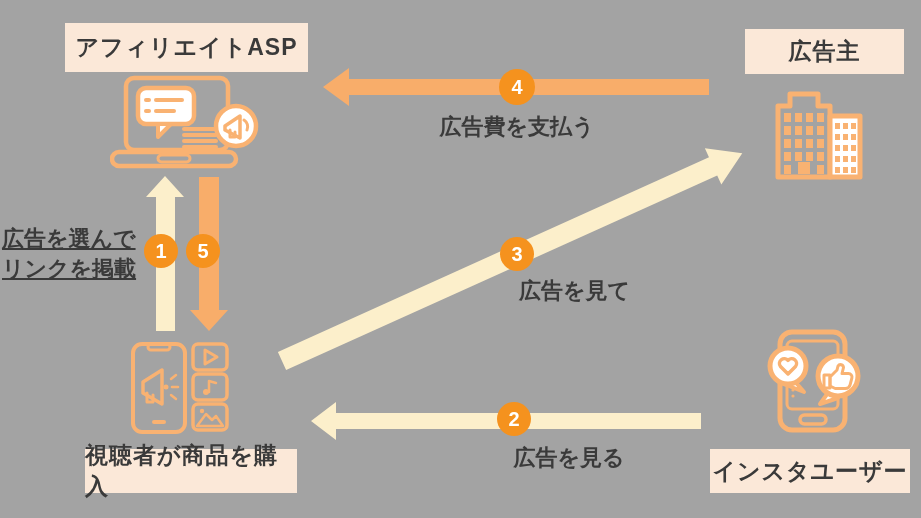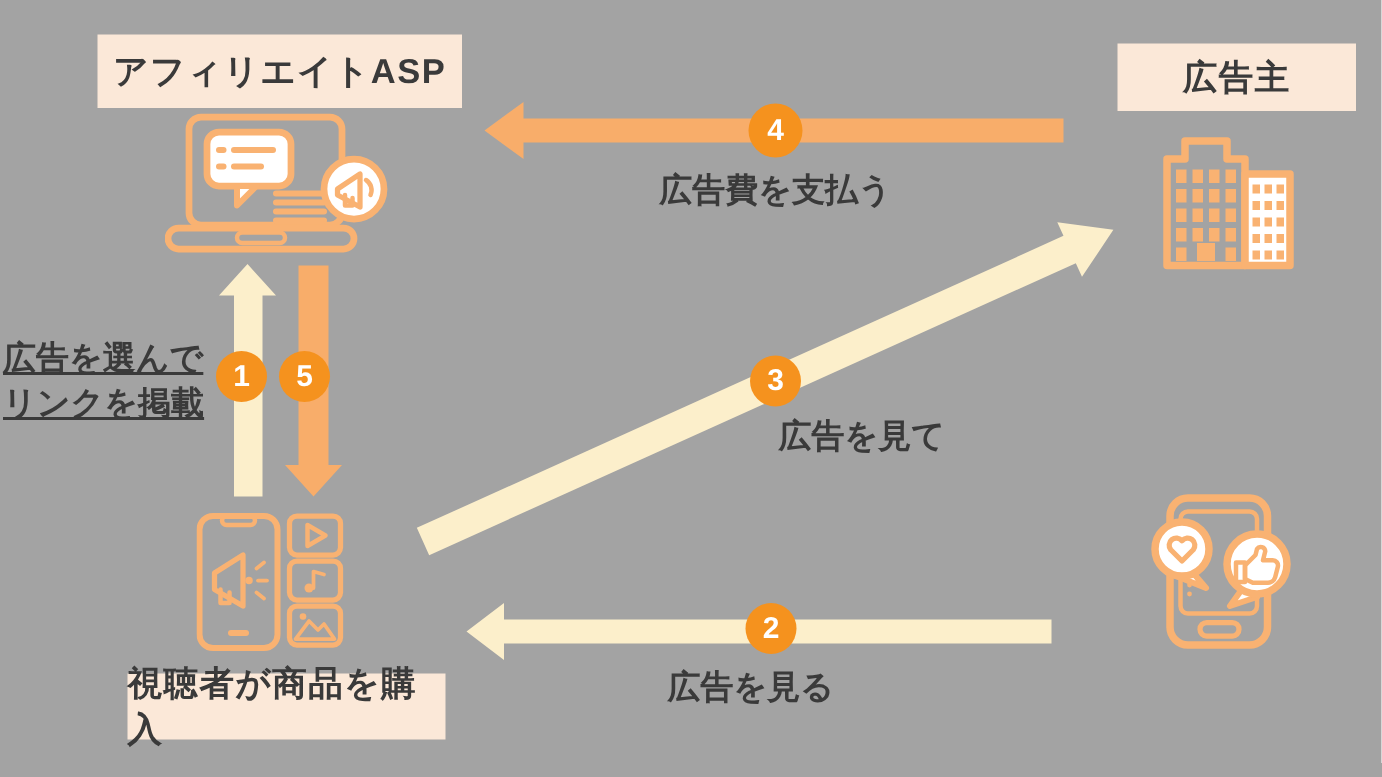--- a/index.html
+++ b/index.html
@@ -139,20 +139,23 @@
       <rect class="ic" x="62" y="32" width="34" height="26" rx="5" stroke-width="3.5"></rect>
       <rect class="ic" x="62" y="62" width="34" height="26" rx="5" stroke-width="3.5"></rect>
       <polygon class="ic" points="74,8 74,22 86,15" stroke-width="3"></polygon>
       <circle class="icf" cx="75" cy="50" r="3"></circle>
       <path class="ic" d="M78,50 V39 l7,2" stroke-width="2.5"></path>
       <path class="ic" d="M66,84 L75,72 L81,78 L85,74 L92,84 Z" stroke-width="2.5"></path>
       <circle class="icf" cx="71" cy="69" r="2.2"></circle>
     </svg>
   </div>
 
+  <div class="entity-label" style="left:710px;top:449px;width:200px;height:44px;">
+    <span>インスタユーザー</span>
+  </div>
   <div class="icon" style="left:762px;top:328px;">
     <svg width="100" height="105" viewBox="0 0 100 105">
       <rect class="ic" x="18" y="4" width="65" height="98" rx="12" stroke-width="5"></rect>
       <rect class="ic" x="25" y="13" width="51" height="68" rx="5" stroke-width="3"></rect>
       <rect class="ic" x="38" y="87" width="26" height="9" rx="4.5" stroke-width="3.5"></rect>
       <circle class="icf" cx="31" cy="56" r="1.6"></circle>
       <circle class="icf" cx="31" cy="62" r="1.6"></circle>
       <circle class="icf" cx="31" cy="68" r="1.6"></circle>
       <polygon class="icw" points="30,50 42,64 22,56" stroke-width="4"></polygon>
       <circle class="icw" cx="26" cy="38" r="18" stroke-width="5"></circle>
@@ -171,15 +174,15 @@
   <div class="badge" style="left:497px;top:402px;">2</div>
 
   <div class="step-label" style="left:2px;top:224px;text-decoration:underline;">
     <span style="display:block">広告を選んで</span>
     <span style="display:block">リンクを掲載</span>
   </div>
   <div class="step-label" style="left:405px;top:112px;width:224px;text-align:center;"><span>広告費を支払う</span></div>
   <div class="step-label" style="left:519px;top:276px;">
     <span style="display:block">広告を見て</span>
   </div>
-  <div class="step-label" style="left:445px;top:443px;width:210px;text-align:left;"><span>広告を見る</span></div>
+  <div class="step-label" style="left:464px;top:443px;width:210px;text-align:center;"><span>広告を見る</span></div>
 
 </div>
 
 </body></html>

